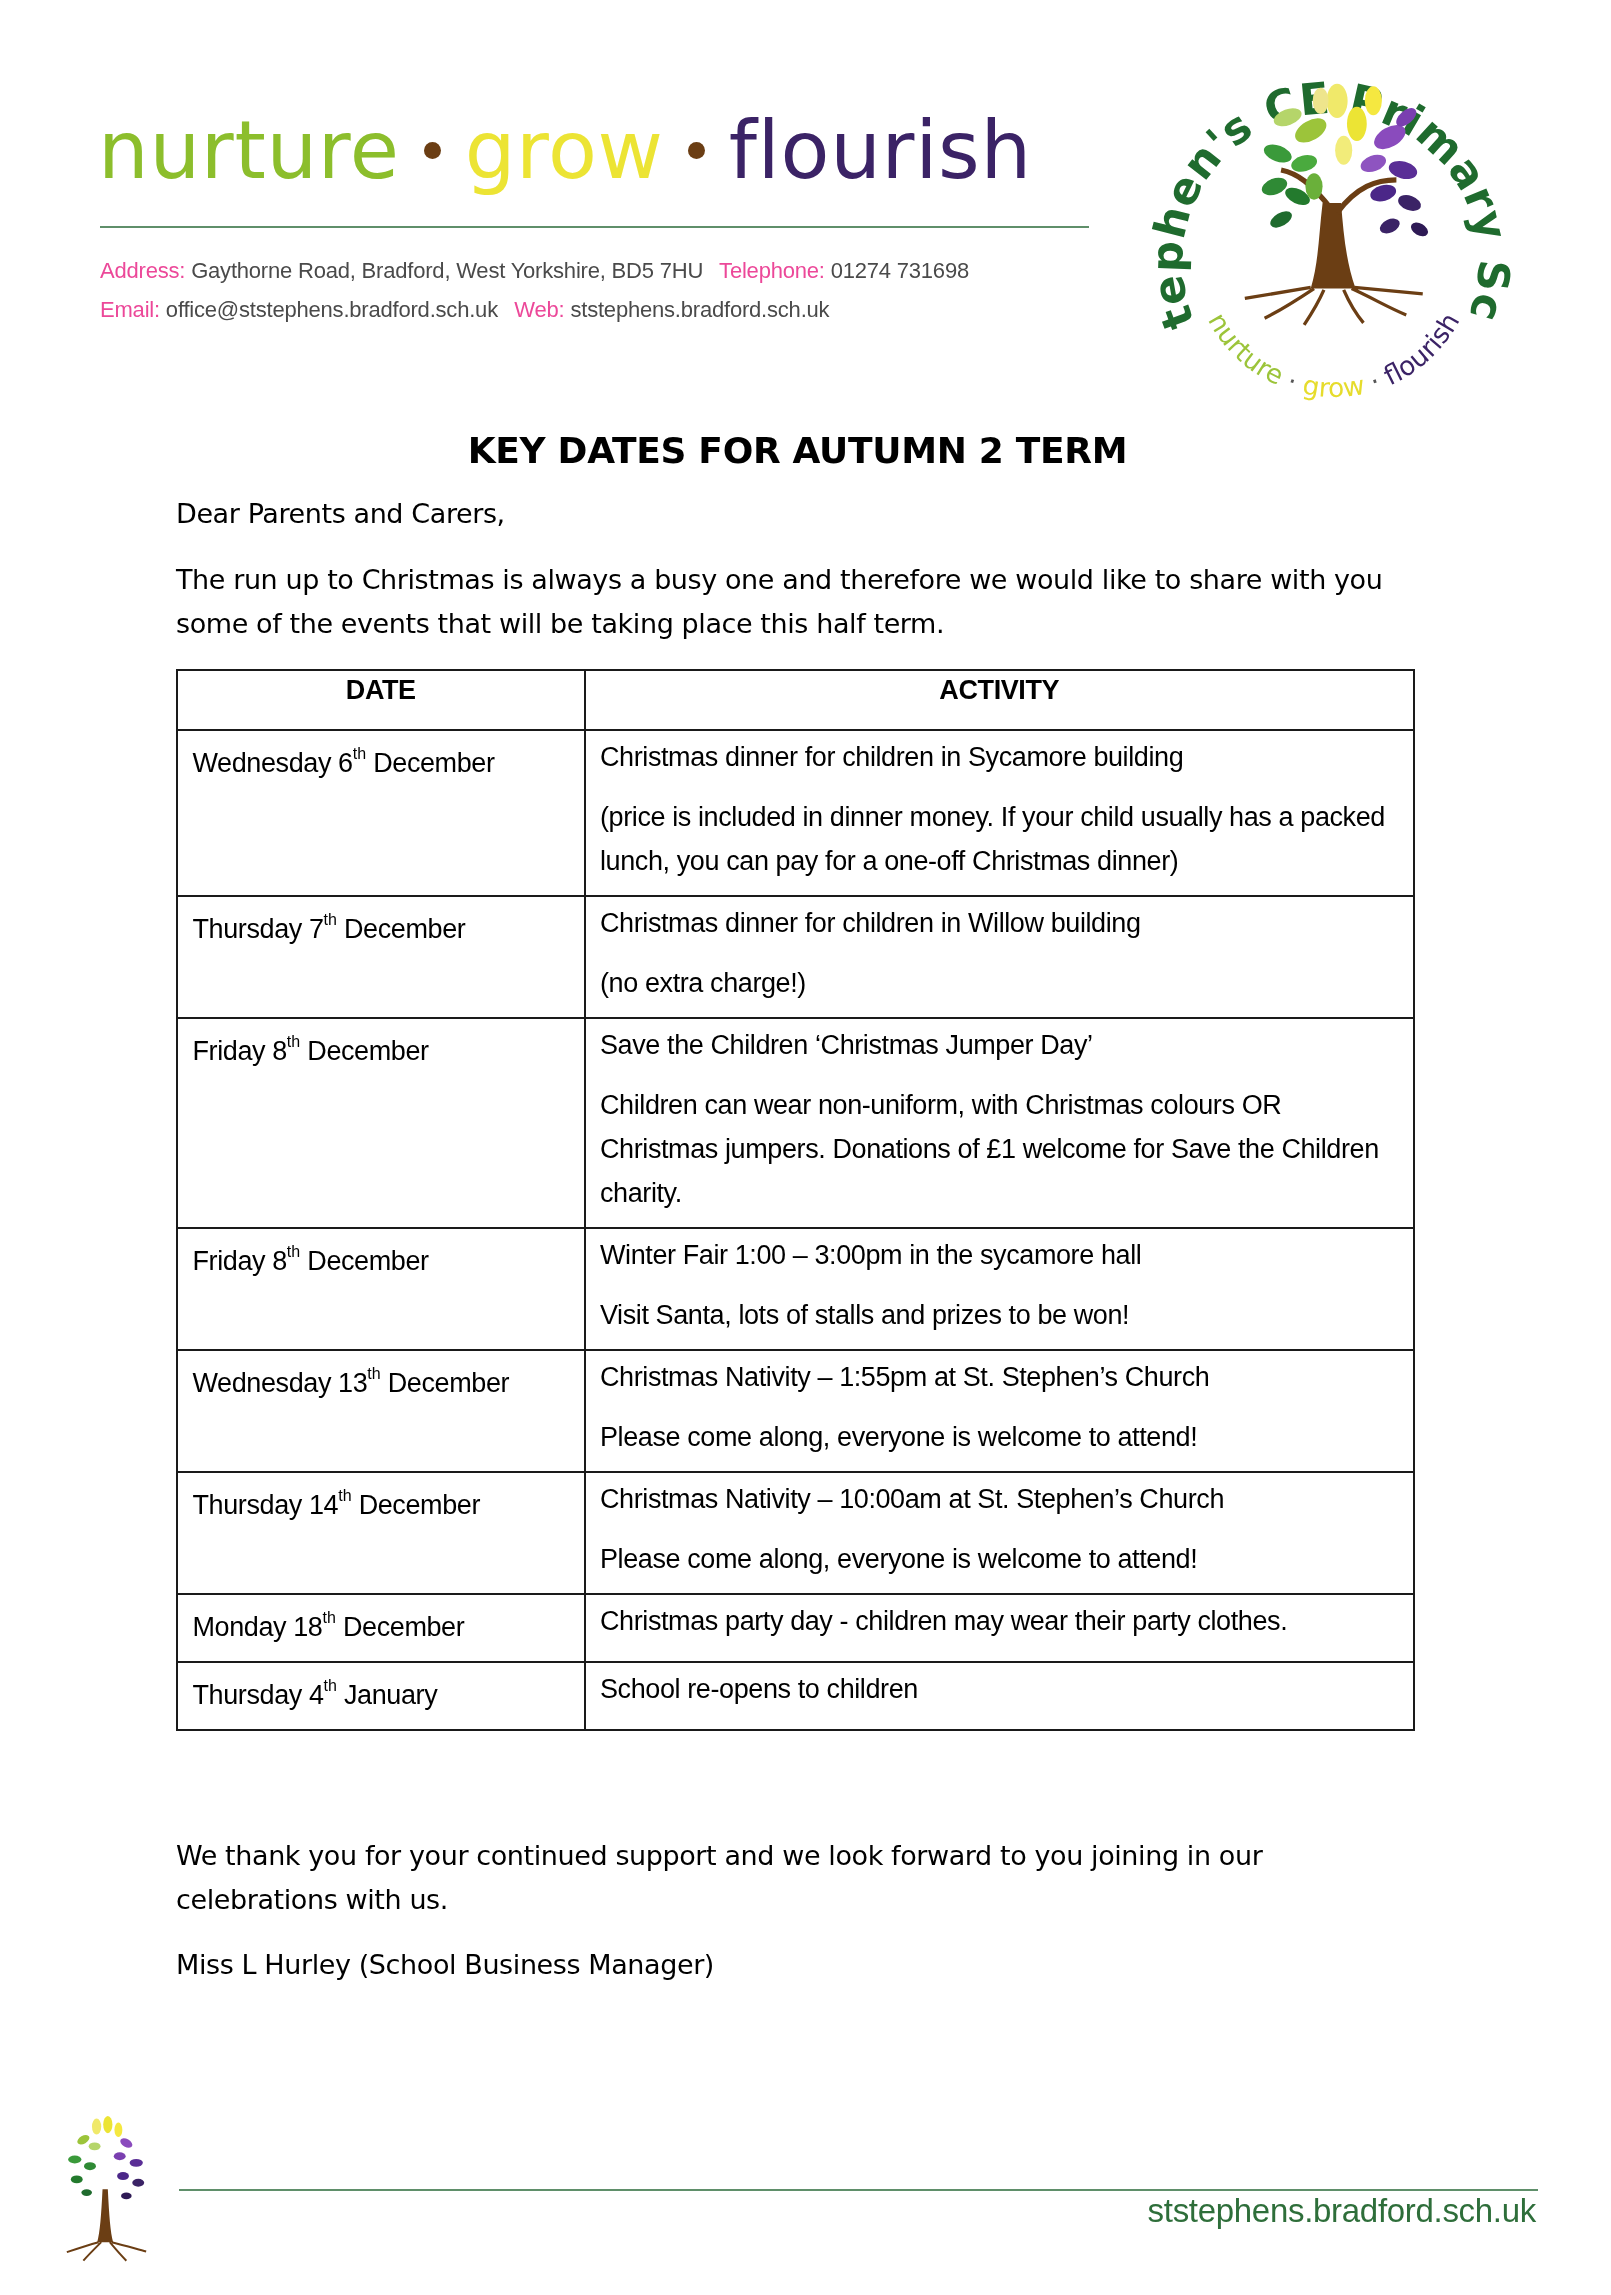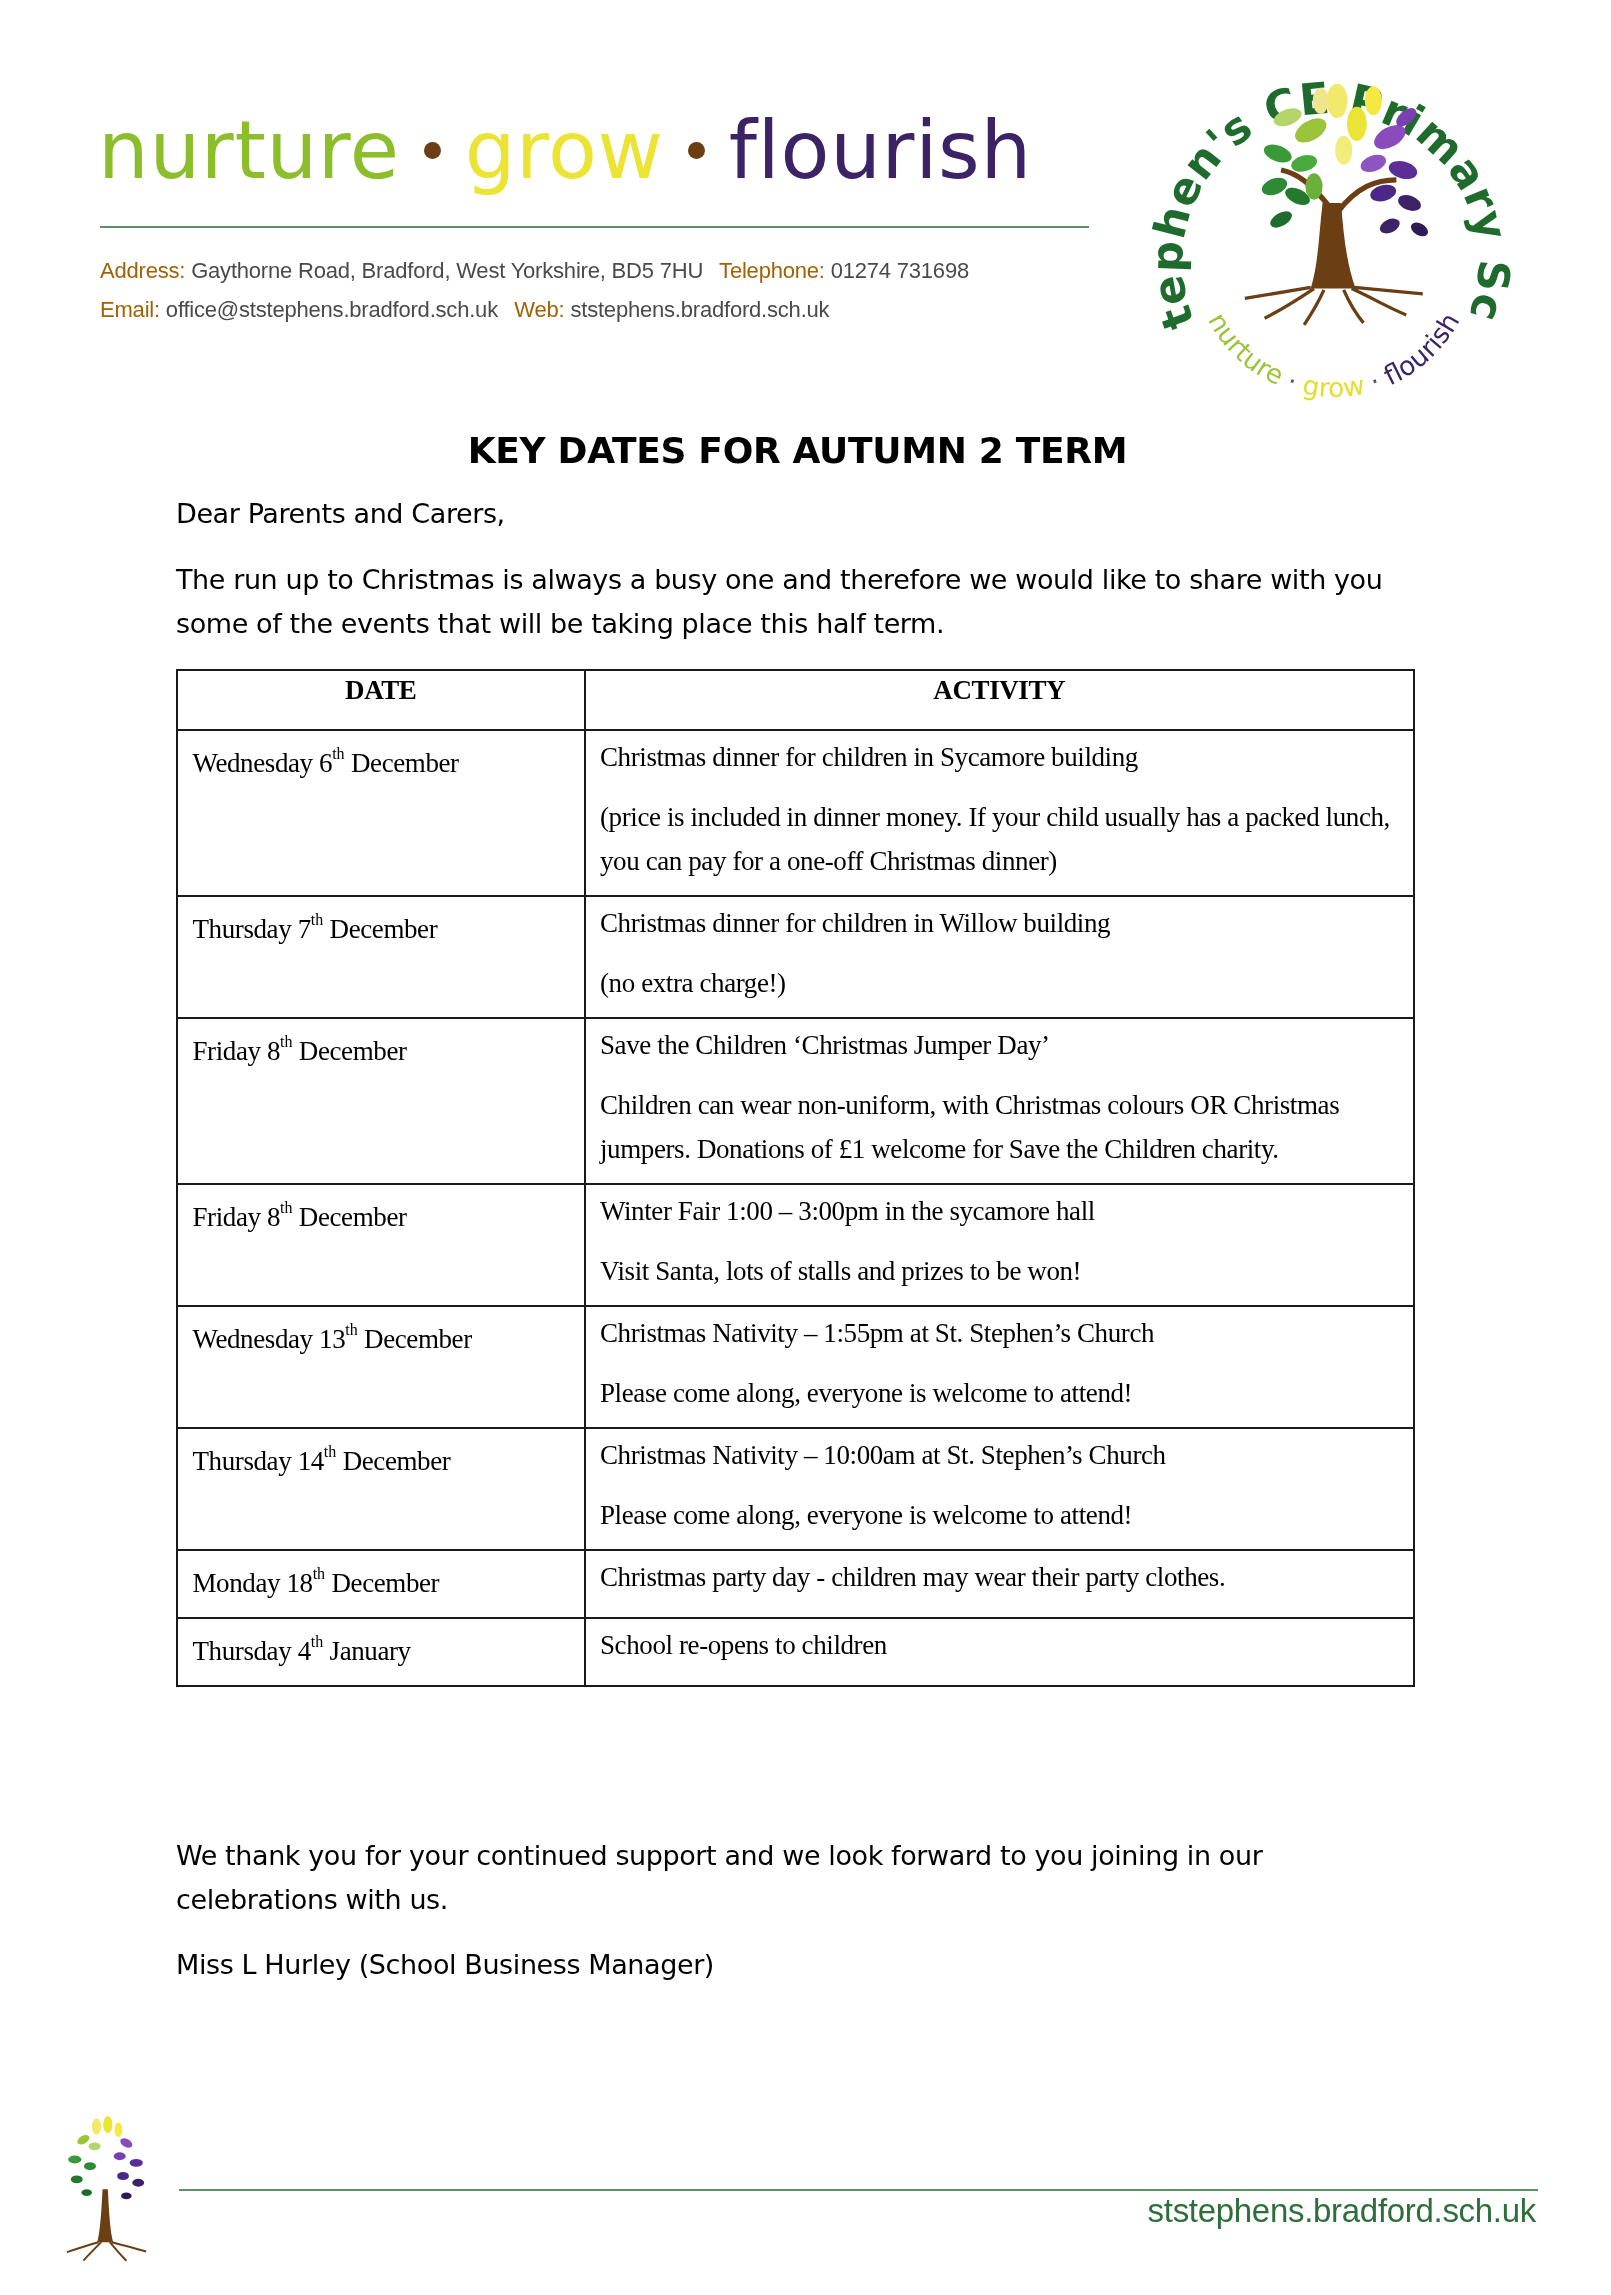--- a/index.html
+++ b/index.html
@@ -13,35 +13,35 @@
   .tagline .w1 { color: #8cbe2c; }
   .tagline .w2 { color: #ece434; }
   .tagline .w3 { color: #3b2366; }
   .tagline .dot { display: inline-block; width: 17px; height: 17px; border-radius: 50%;
                   background: #6b3e14; vertical-align: middle; margin: 0 24px; position: relative; top: -5.3px; }
 
   .header-rule { left: 100px; top: 226px; width: 989px; height: 2px; background: #5f8f6a; }
 
   .contact { left: 100px; font-family: "Liberation Sans", sans-serif; font-size: 22px; color: #4a4a4a;
              white-space: nowrap; letter-spacing: -0.2px; }
-  .contact .lbl { color: #a16207; }
+  .contact .lbl { color: #ec4899; }
   .contact .gap { display: inline-block; width: 10.5px; }
 
   
   .logo { left: 1146px; top: 38px; width: 369px; height: 376px; }
 
   
   .doc-title { left: 0; width: 1595px; top: 430px; text-align: center; font-weight: bold;
                font-family: "DejaVu Sans", sans-serif; font-size: 36px; letter-spacing: -0.3px; }
   .para { left: 176px; width: 1253px; font-family: "DejaVu Sans", sans-serif; font-size: 27px;
           line-height: 44px; letter-spacing: -0.4px; }
 
   
   .kd-table { position: absolute; left: 176px; top: 669px; width: 1239px; border-collapse: collapse;
-              font-family: Liberation Serif, serif; font-size: 27px; letter-spacing: -0.4px; padding-left: 20px; }
+              font-family: Liberation Sans, sans-serif; font-size: 27px; letter-spacing: -0.4px; padding-left: 20px; }
   .kd-table th, .kd-table td { border: 2px solid #1a1a1a; vertical-align: top; }
   .kd-table th { height: 53px; font-weight: bold; text-align: center; vertical-align: top; padding-top: 4px; }
   .kd-table td { padding: 4px 13px 12px 14.5px; }
   .kd-table td.date { width: 378px; }
   .kd-table td .line { line-height: 44px; }
   .kd-table td .line + .line { margin-top: 16px; }
   .kd-table sup { font-size: 16px; position: relative; top: -2.6px; letter-spacing: 0; }
 
   
   .footer-tree { left: 47px; top: 2110px; width: 119px; height: 152px; }

